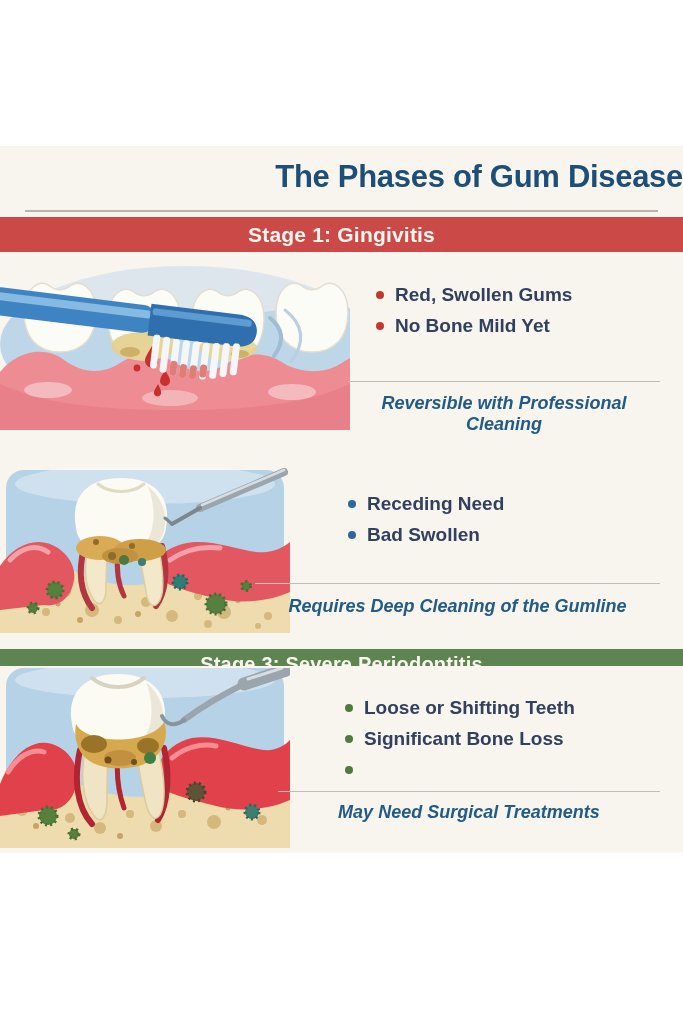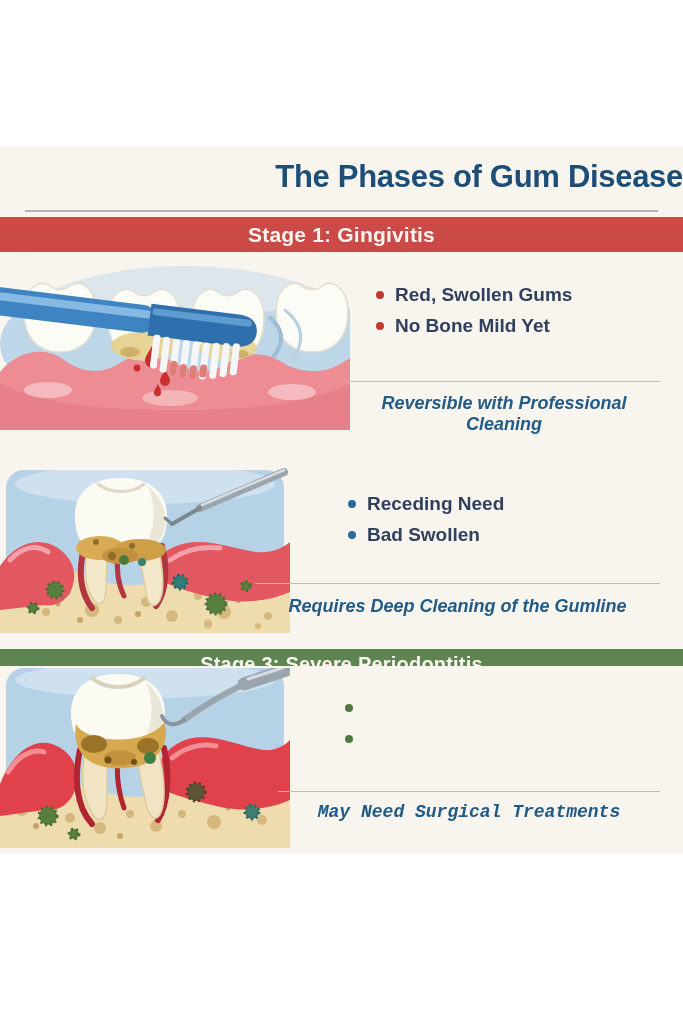--- a/index.html
+++ b/index.html
@@ -26,21 +26,21 @@
   .bullets-1 .dot{margin:0 11px 0 28px;background:#c0392f;}
   .bullets-2 .dot{margin:0 11px 0 58px;background:#2e689e;}
   .bullets-3 .dot{margin:0 11px 0 55px;background:#50793f;}
   .note-divider{position:absolute;height:1px;background:#c4beb2;}
   .note-divider-1{top:235px;left:348px;width:312px;}
   .note-divider-2{top:437px;left:255px;width:405px;}
   .note-divider-3{top:645px;left:278px;width:382px;}
   .note{position:absolute;text-align:center;font-size:18px;font-weight:bold;font-style:italic;color:#215b87;}
   .note-1{top:247px;left:348px;width:312px;}
   .note-2{top:450px;left:255px;width:405px;}
-  .note-3{top:656px;left:278px;width:382px;font-family:Liberation Mono, monospace;}
+  .note-3{top:656px;left:278px;width:382px;}
 </style>
 </head>
 <body>
 
 <div class="card">
 
   <div class="title">The Phases of Gum Disease</div>
   <div class="title-divider"></div>
 
   <div class="banner banner-1">
@@ -267,20 +267,25 @@
       <path d="M244,16 L286,2" stroke="#9aa5ad" stroke-width="13"></path>
       <path d="M248,11 L282,0" stroke="#d7dde2" stroke-width="3"></path>
       <path d="M244,16 C220,28 200,40 184,52" stroke="#9aa5ad" stroke-width="6"></path>
       <path d="M184,52 C174,59 166,57 162,48" stroke="#8a949c" stroke-width="4"></path>
     </g>
   </svg>
 
   <ul class="bullets bullets-3">
     <li class="bullet">
       <span class="dot"></span>
+      <span class="bullet-text">Loose or Shifting Teeth</span>
+    </li>
+    <li class="bullet">
+      <span class="dot"></span>
+      <span class="bullet-text">Significant Bone Loss</span>
     </li>
     <li class="bullet">
       <span class="dot"></span>
     </li>
   </ul>
   <div class="note-divider note-divider-3"></div>
   <div class="note note-3">May Need Surgical Treatments</div>
 
 </div>
 

